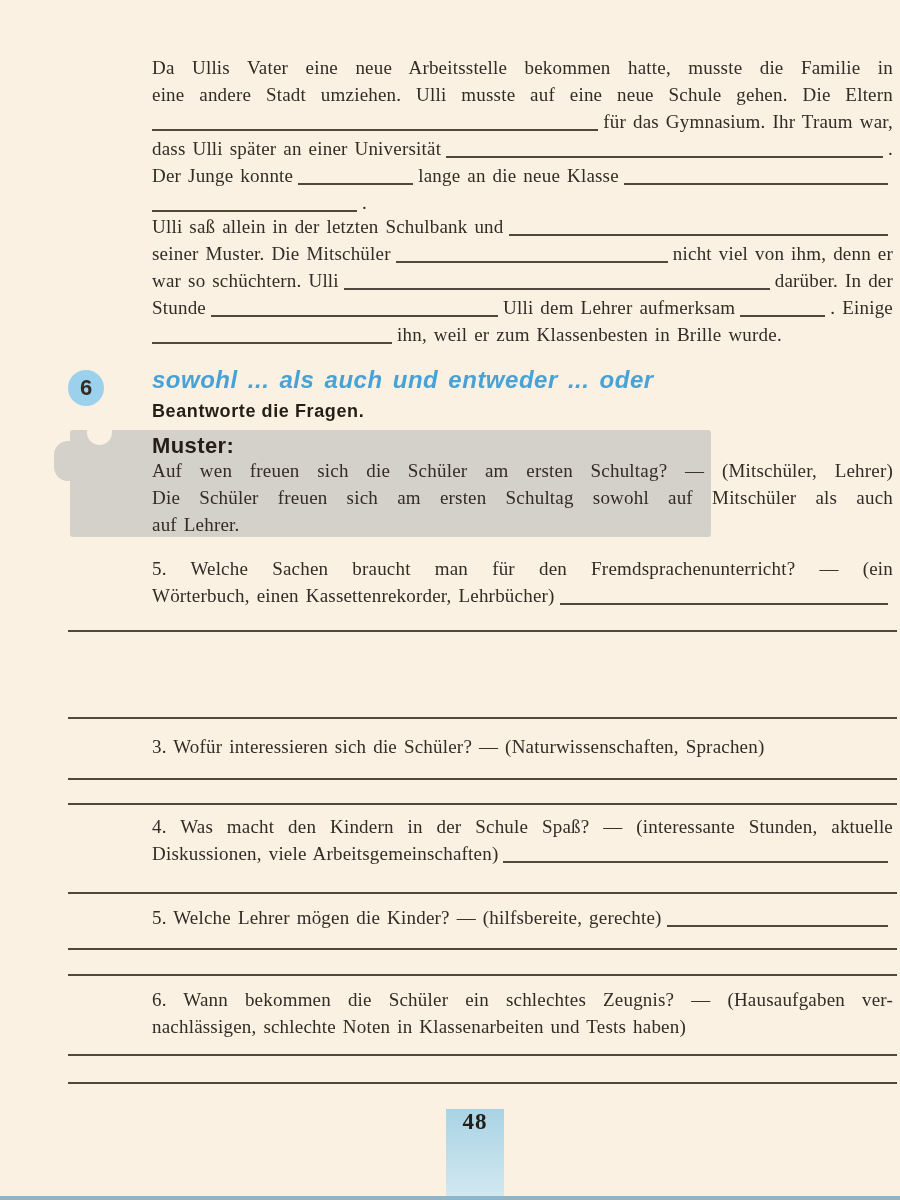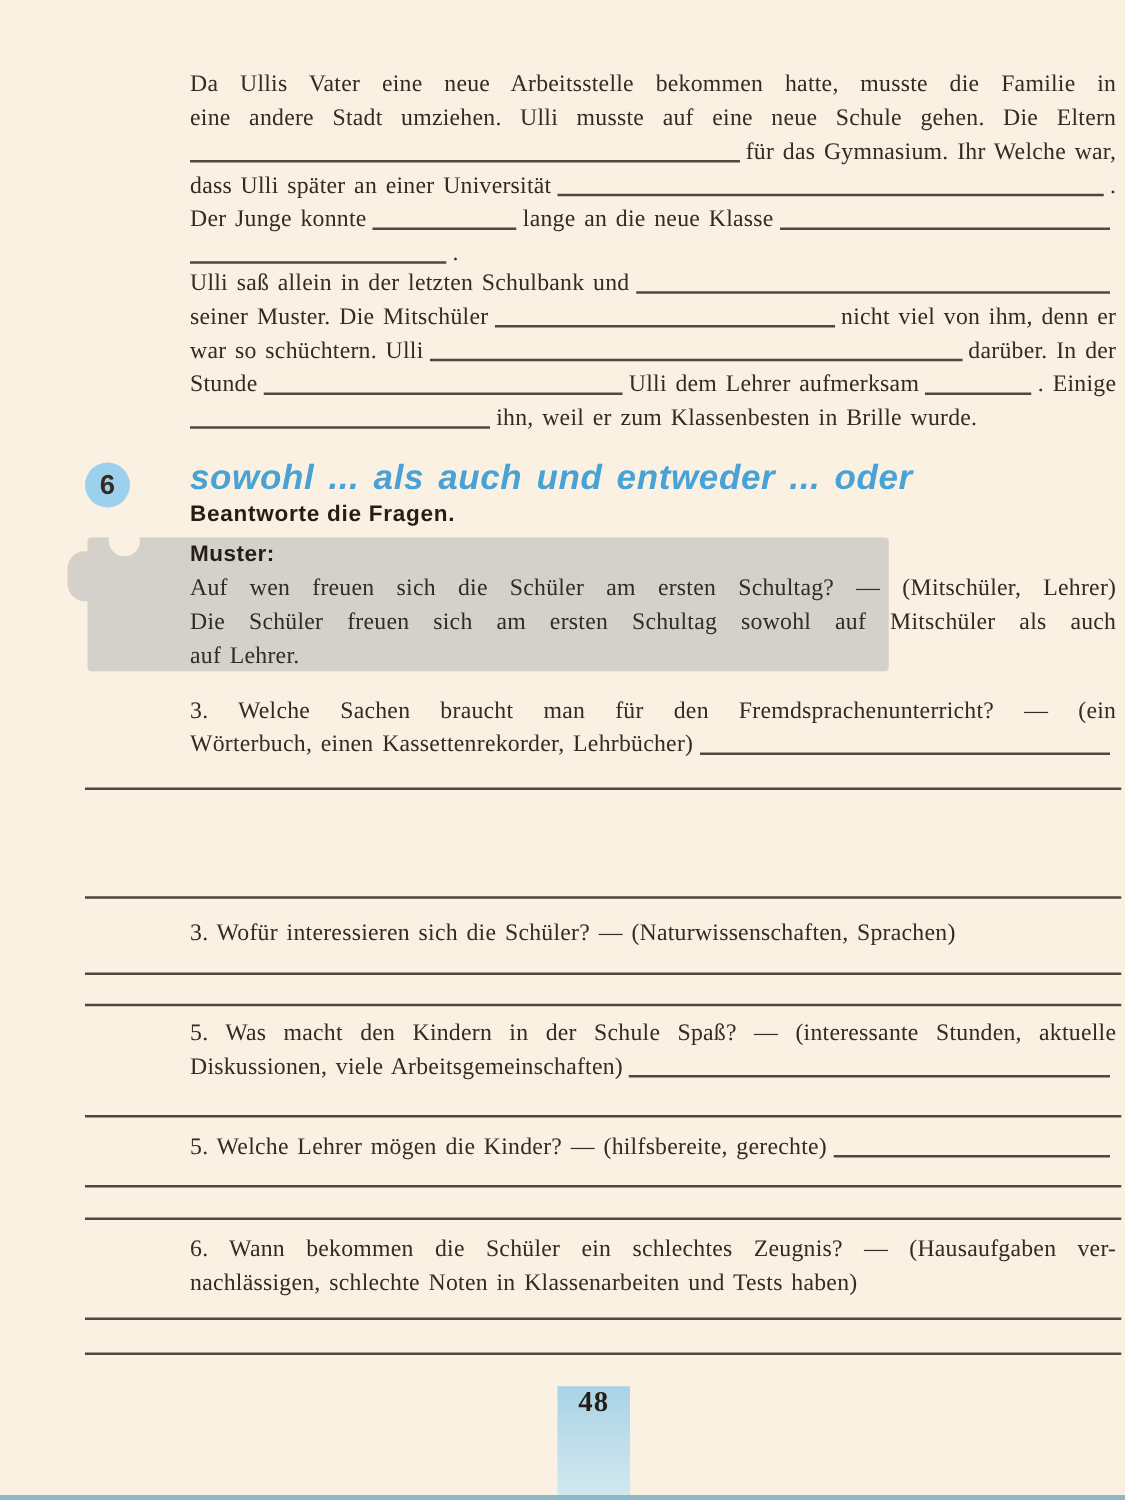--- a/index.html
+++ b/index.html
@@ -15,51 +15,51 @@
          position:relative;top:3px;margin:0 5px;flex:0 0 auto;}
   .blank.grow{flex:1 1 auto;min-width:40px;}
   .fline .blank:first-child{margin-left:0;}
 
   .rule{position:absolute;left:68px;width:829px;height:0;border-top:2px solid var(--rule,#51483d);}
 
   .badge{position:absolute;left:68px;top:370px;width:36px;height:36px;border-radius:50%;
          background:var(--badge_bg,#9bd1ec);display:flex;align-items:center;justify-content:center;
          font-family:"Liberation Sans",sans-serif;font-weight:bold;font-size:22px;color:var(--badge_text,#342a22);}
   .title{position:absolute;left:152px;top:366px;font-family:"Liberation Sans",sans-serif;
-         font-weight:bold;font-style:italic;font-size:28px;color:var(--accent_blue,#48a2d5);
+         font-weight:bold;font-style:italic;font-size:24px;color:var(--accent_blue,#48a2d5);
          letter-spacing:.5px;word-spacing:3px;}
   .instr{position:absolute;left:152px;top:401px;font-family:"Liberation Sans",sans-serif;
          font-weight:bold;font-size:18px;color:var(--heading_dark,#241e17);letter-spacing:.6px;}
 
   .musterbox{position:absolute;left:70px;top:430px;width:641px;height:107px;
              background:var(--muster_bg,#d4d0ca);border-radius:3px;}
   .mustertab{position:absolute;left:54px;top:441px;width:30px;height:40px;
              background:var(--muster_bg,#d4d0ca);border-radius:14px 0 0 14px;}
   .musternotch{position:absolute;left:87px;top:420px;width:25px;height:25px;
              background:var(--background,#faf1e3);border-radius:50%;}
   .musterlabel{position:absolute;left:152px;top:433px;font-family:"Liberation Sans",sans-serif;
-             font-weight:bold;font-size:18px;color:var(--heading_dark,#241e17);letter-spacing:.4px;}
+             font-weight:bold;font-size:22px;color:var(--heading_dark,#241e17);letter-spacing:.4px;}
 
   .pgband{position:absolute;left:446px;top:1109px;width:58px;bottom:0;
           background:linear-gradient(to bottom,var(--band_top,#a9d3e5),var(--band_bottom,#d3e9f0));}
   .pgnum{margin-top:0;text-align:center;font-size:23px;font-weight:bold;letter-spacing:1px;
          color:var(--heading_dark,#241e17);font-family:"Liberation Serif",serif;}
   .bottomedge{position:absolute;left:0;right:0;bottom:0;height:4px;background:var(--bottom_line,#8fb6c8);}
 </style>
 </head>
 <body>
 
 <div class="page">
 
   <div class="serifblock" style="top:54px;">
     <div class="jline">Da Ullis Vater eine neue Arbeitsstelle bekommen hatte, musste die Familie in</div>
     <div class="jline">eine andere Stadt umziehen. Ulli musste auf eine neue Schule gehen. Die Eltern</div>
     <div class="fline">
       <span class="blank grow"></span>
-      <span class="t">für das Gymnasium. Ihr Welche war,</span>
+      <span class="t">für das Gymnasium. Ihr Traum war,</span>
     </div>
     <div class="fline">
       <span class="t">dass Ulli später an einer Universität</span>
       <span class="blank grow"></span>
       <span class="t">.</span>
     </div>
     <div class="fline">
       <span class="t">Der Junge konnte</span>
       <span class="blank" style="width:115px;"></span>
       <span class="t">lange an die neue Klasse</span>
@@ -109,38 +109,38 @@
   <div class="mustertab"></div>
   <div class="musternotch"></div>
   <div class="musterlabel">Muster:</div>
   <div class="serifblock" style="top:457px;">
     <div class="jline">Auf wen freuen sich die Schüler am ersten Schultag? — (Mitschüler, Lehrer)</div>
     <div class="jline">Die Schüler freuen sich am ersten Schultag sowohl auf Mitschüler als auch</div>
     <div class="pline">auf Lehrer.</div>
   </div>
 
   <div class="serifblock" style="top:555px;">
-    <div class="jline">3. Welche Sachen braucht man für den Fremdsprachenunterricht? — (ein</div>
+    <div class="jline">5. Welche Sachen braucht man für den Fremdsprachenunterricht? — (ein</div>
     <div class="fline">
       <span class="t">Wörterbuch, einen Kassettenrekorder, Lehrbücher)</span>
       <span class="blank grow"></span>
     </div>
   </div>
   <div class="rule" style="top:630px;"></div>
 
   <div class="rule" style="top:717px;"></div>
 
   <div class="serifblock" style="top:733px;">
     <div class="pline">3. Wofür interessieren sich die Schüler? — (Naturwissenschaften, Sprachen)</div>
   </div>
   <div class="rule" style="top:778px;"></div>
   <div class="rule" style="top:803px;"></div>
 
   <div class="serifblock" style="top:813px;">
-    <div class="jline">5. Was macht den Kindern in der Schule Spaß? — (interessante Stunden, aktuelle</div>
+    <div class="jline">4. Was macht den Kindern in der Schule Spaß? — (interessante Stunden, aktuelle</div>
     <div class="fline">
       <span class="t">Diskussionen, viele Arbeitsgemeinschaften)</span>
       <span class="blank grow"></span>
     </div>
   </div>
   <div class="rule" style="top:892px;"></div>
 
   <div class="serifblock" style="top:904px;">
     <div class="fline">
       <span class="t">5. Welche Lehrer mögen die Kinder? — (hilfsbereite, gerechte)</span>

